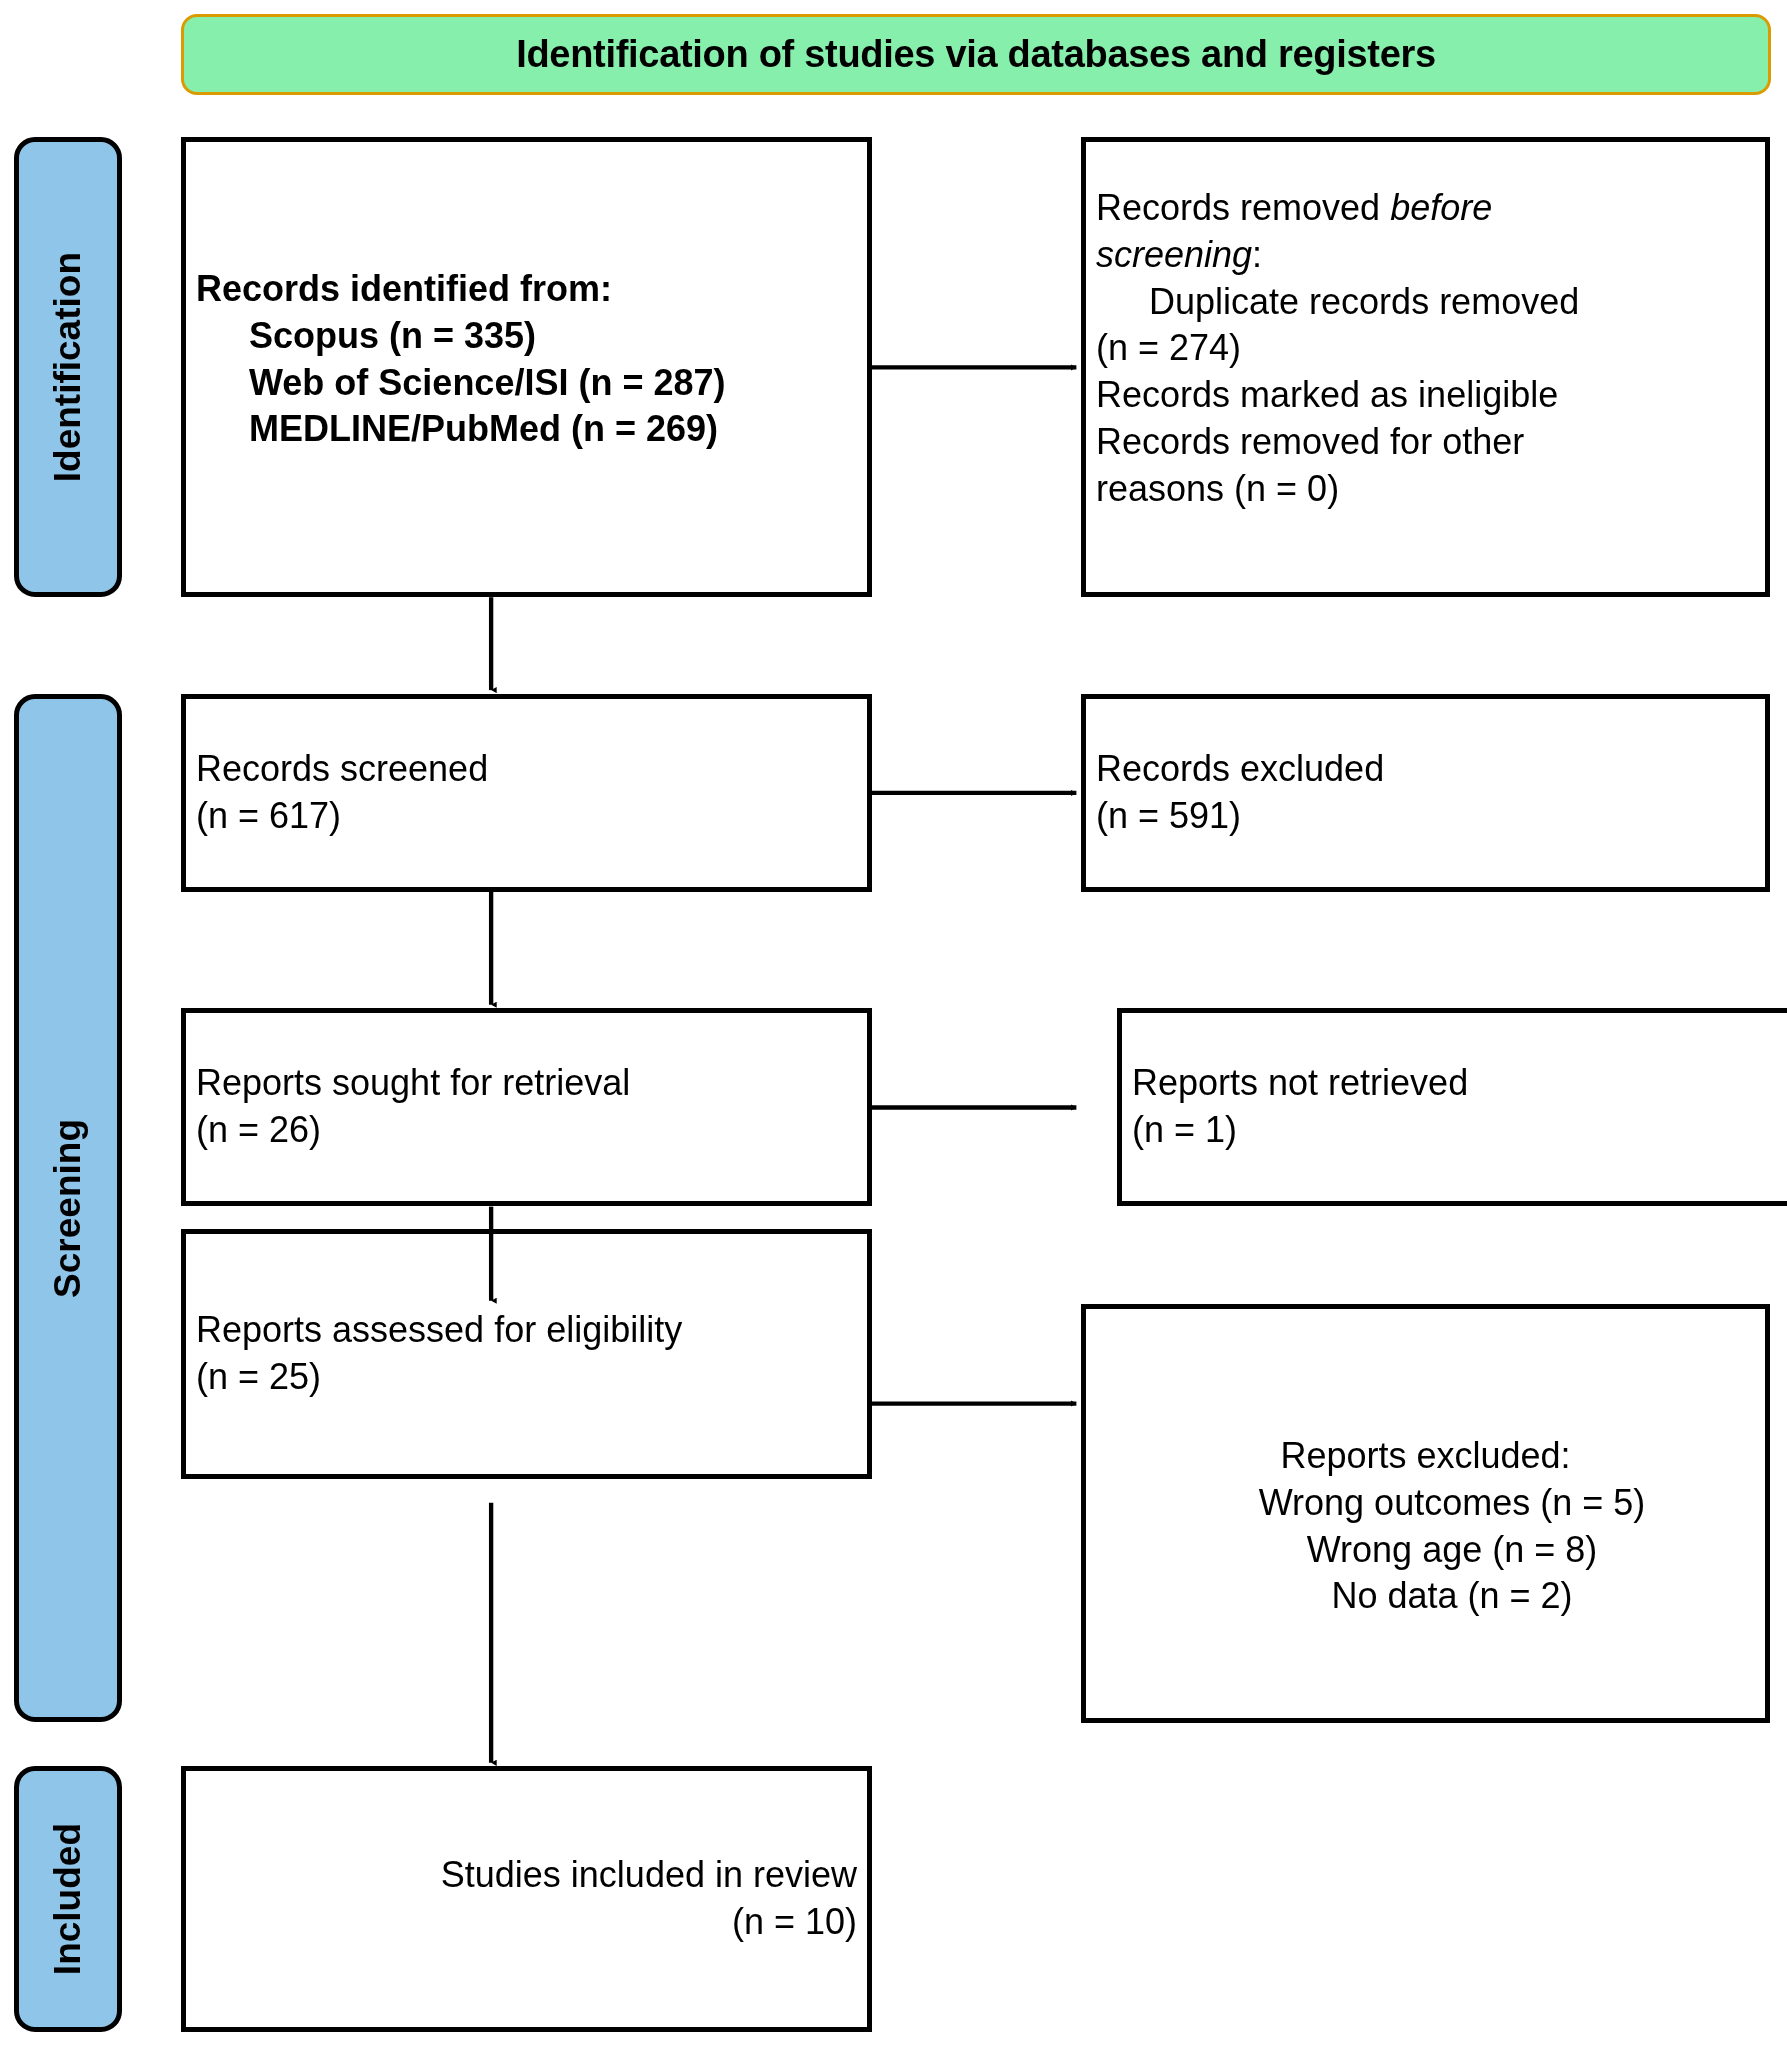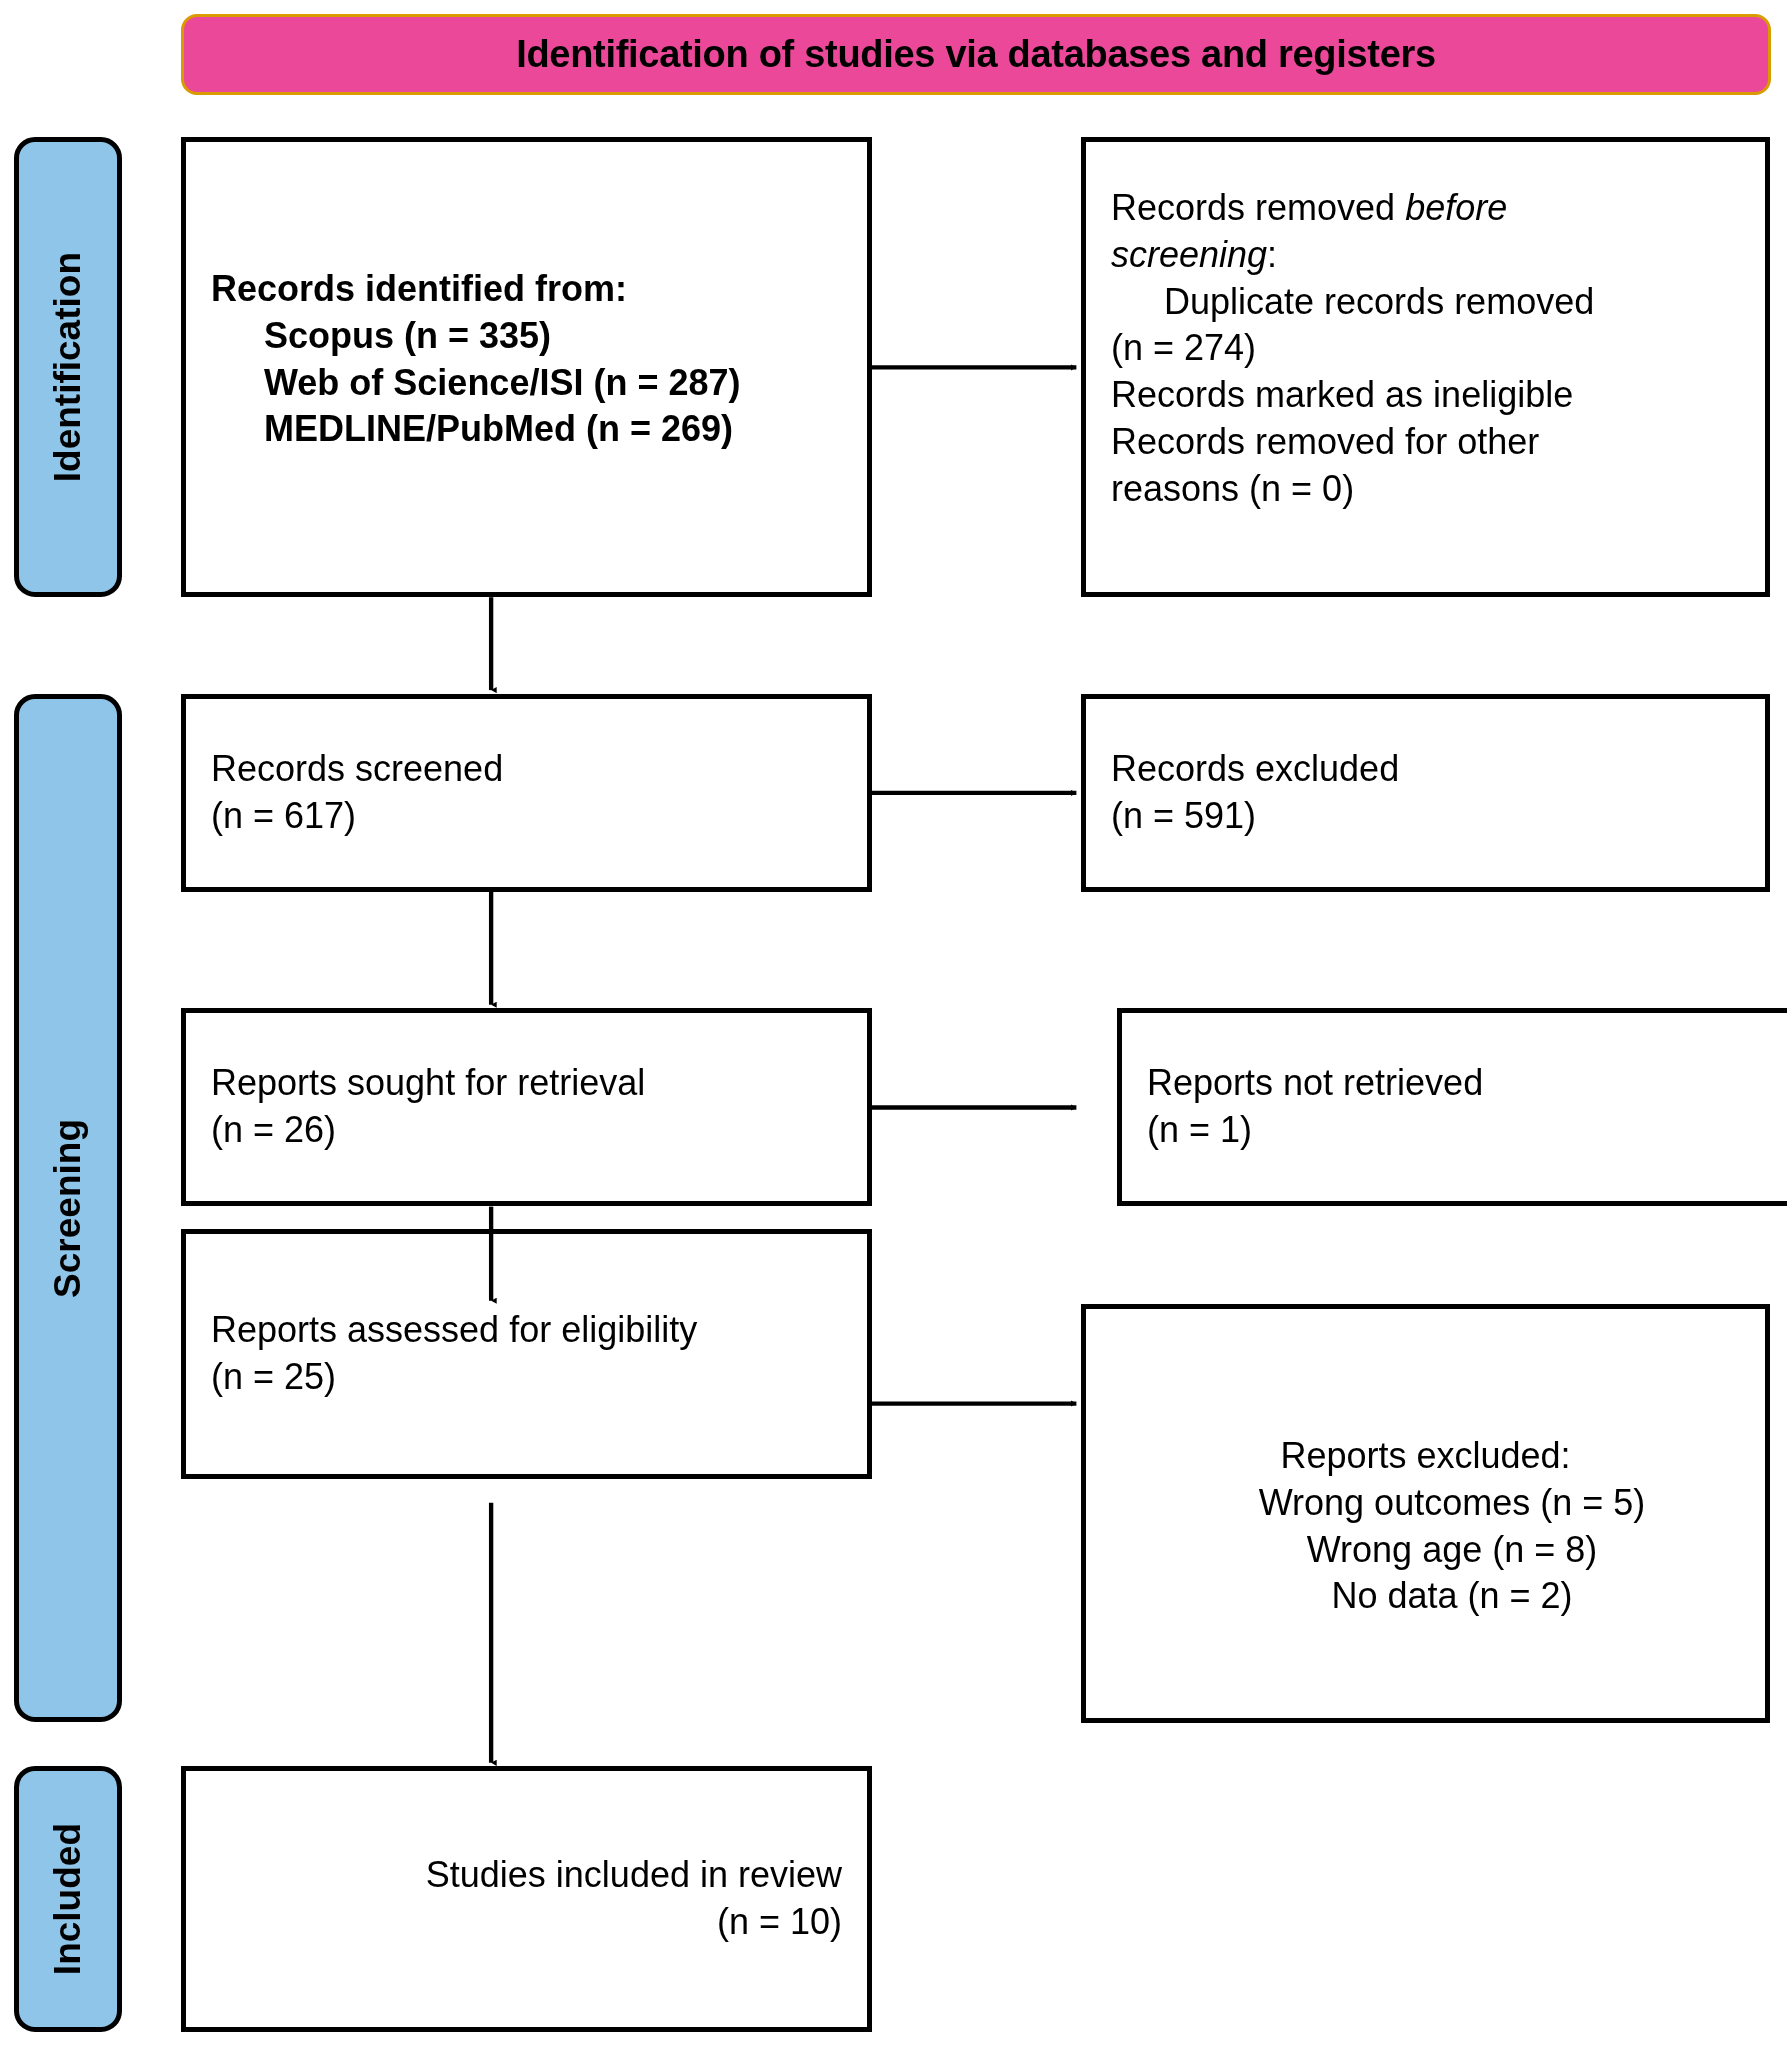--- a/index.html
+++ b/index.html
@@ -23,21 +23,21 @@
     height: 2046px;
   }
 
   
   .banner {
     position: absolute;
     left: 181px;
     top: 13.6px;
     width: 1590px;
     height: 81px;
-    background: #ec4899;
+    background: #86efac;
     border: 3.1px solid #D99B00;
     border-radius: 16px;
     box-sizing: border-box;
     display: flex;
     align-items: center;
     justify-content: center;
   }
   .banner-text {
     font-size: 38px;
     font-weight: bold;
@@ -71,21 +71,21 @@
   #stage-identification { top: 137px;  height: 460px; }
   #stage-screening     { top: 694px; height: 1028px; }
   #stage-included      { top: 1766px; height: 266px; }
 
   
   .box {
     position: absolute;
     background: #ffffff;
     border: 5px solid #000000;
     box-sizing: border-box;
-    padding: 0 25px;
+    padding: 0 10px;
     display: flex;
     flex-direction: column;
     justify-content: center;
   }
   .box-line {
     font-size: 36px;
     line-height: 1.30;
     color: #000000;
     white-space: pre;
   }

